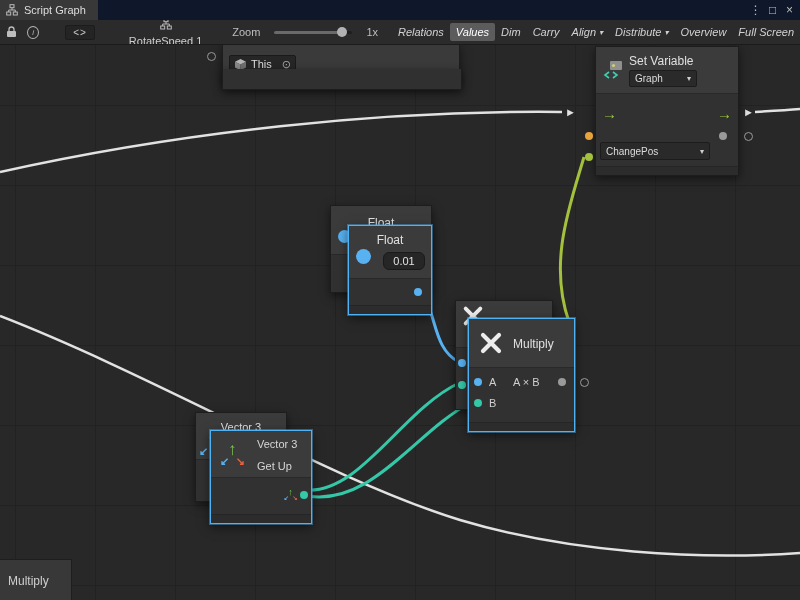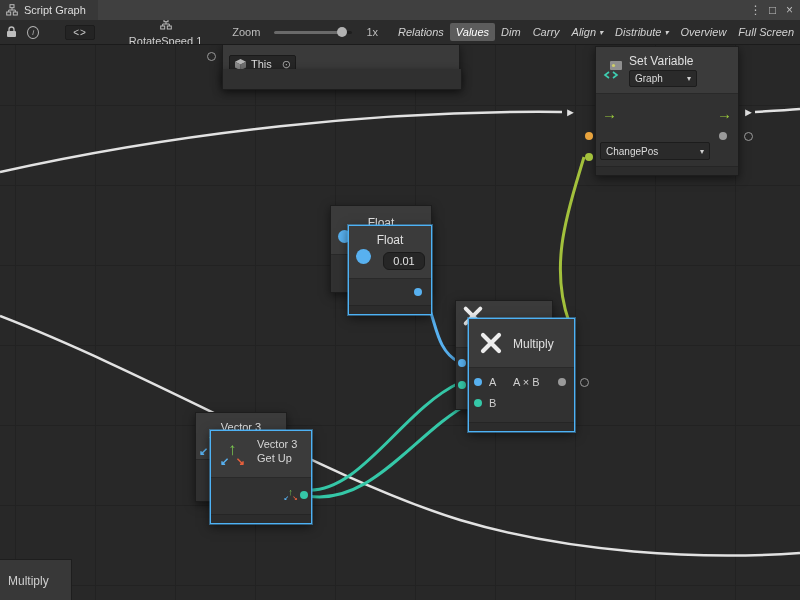--- a/index.html
+++ b/index.html
@@ -1,20 +1,20 @@
 <!DOCTYPE html>
 <html><head>
 <meta charset="utf-8">
 <style>
   html,body{margin:0;padding:0;background:#111;}
   .window{position:relative;width:800px;height:600px;overflow:hidden;background:#282828;
     font-family:"Liberation Sans",sans-serif;color:#ccc;-webkit-user-select:none;user-select:none;}
 
   
-  .titlebar{position:absolute;top:0;left:0;right:0;height:20px;background:#404040;display:flex;align-items:stretch;z-index:60;}
+  .titlebar{position:absolute;top:0;left:0;right:0;height:20px;background:#0f172a;display:flex;align-items:stretch;z-index:60;}
   .tab{background:#383838;display:flex;align-items:center;gap:6px;padding:0 12px 0 6px;font-size:11px;color:#dedede;}
   .win-controls{margin-left:auto;display:flex;align-items:center;gap:0;padding-right:2px;}
   .winbtn{width:17px;text-align:center;font-size:12px;color:#bdbdbd;line-height:20px;}
 
   
   .toolbar{position:absolute;top:20px;left:0;right:0;height:24px;background:#2b2b2b;border-bottom:1px solid #1b1b1b;
     display:flex;align-items:center;z-index:60;font-size:11px;color:#c9c9c9;white-space:nowrap;overflow:hidden;}
   .tb-icon{display:flex;align-items:center;}
   .info-circle{display:inline-block;width:11px;height:11px;line-height:11px;border:1px solid #b5b5b5;border-radius:50%;
     text-align:center;font-size:8px;font-style:italic;color:#b5b5b5;}
@@ -182,21 +182,21 @@
 
   <div class="node selected" style="left:210px;top:430px;width:100px;height:92px;">
     <div class="node-header" style="height:46px;">
       <div class="v3icon" style="position:absolute;left:10px;top:12px;">
         <span class="up">↑</span>
         <span class="dl">↙</span>
         <span class="dr">↘</span>
       </div>
       <div style="position:absolute;left:46px;top:7px;">
         <div class="node-sub">Vector 3</div>
-        <div class="node-sub" style="margin-top:2px;">Get Up</div>
+        <div class="node-sub" style="margin-top:10px;">Get Up</div>
       </div>
     </div>
     <div class="v3icon mini" style="position:absolute;left:68px;top:52px;">
       <span class="up">↑</span>
       <span class="dl">↙</span>
       <span class="dr">↘</span>
     </div>
     <div class="dot teal" style="left:89px;top:60px;"></div>
     <div class="node-footer"></div>
   </div>

